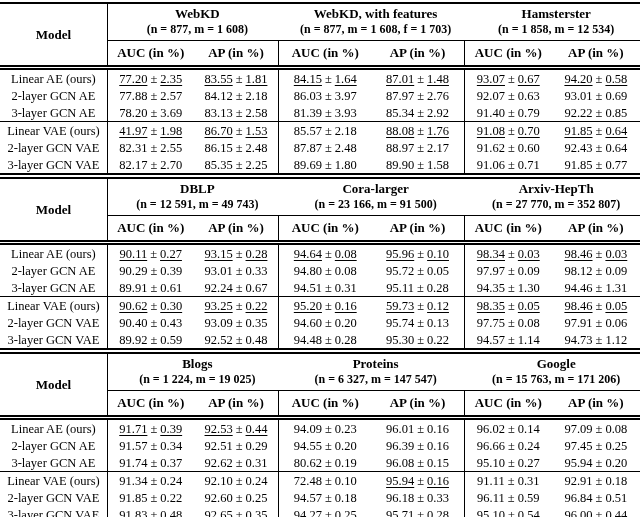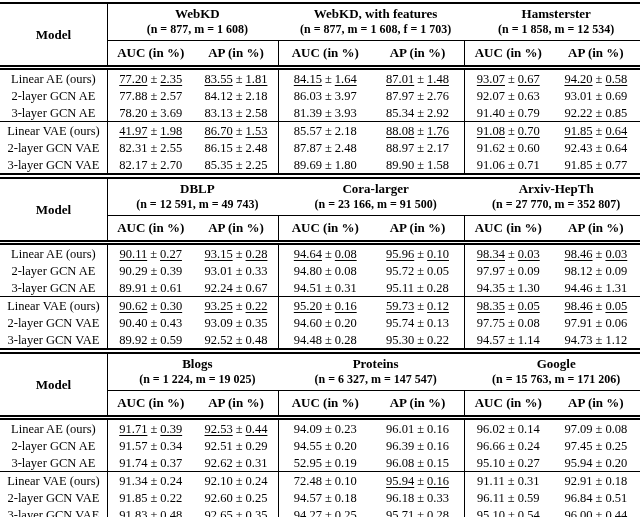--- a/index.html
+++ b/index.html
@@ -284,21 +284,21 @@
           <td class="val"><span class="num">92.51</span><span class="pm">±</span><span class="num">0.29</span></td>
           <td class="val auc"><span class="num">94.55</span><span class="pm">±</span><span class="num">0.20</span></td>
           <td class="val"><span class="num">96.39</span><span class="pm">±</span><span class="num">0.16</span></td>
           <td class="val auc"><span class="num">96.66</span><span class="pm">±</span><span class="num">0.24</span></td>
           <td class="val"><span class="num">97.45</span><span class="pm">±</span><span class="num">0.25</span></td>
         </tr>
         <tr>
           <td class="model-cell">3-layer GCN AE</td>
           <td class="val auc"><span class="num">91.74</span><span class="pm">±</span><span class="num">0.37</span></td>
           <td class="val"><span class="num">92.62</span><span class="pm">±</span><span class="num">0.31</span></td>
-          <td class="val auc"><span class="num">52.95</span><span class="pm">±</span><span class="num">0.19</span></td>
+          <td class="val auc"><span class="num">80.62</span><span class="pm">±</span><span class="num">0.19</span></td>
           <td class="val"><span class="num">96.08</span><span class="pm">±</span><span class="num">0.15</span></td>
           <td class="val auc"><span class="num">95.10</span><span class="pm">±</span><span class="num">0.27</span></td>
           <td class="val"><span class="num">95.94</span><span class="pm">±</span><span class="num">0.20</span></td>
         </tr>
       </tbody>
       <tbody class="sec sec-1">
         <tr>
           <td class="model-cell">Linear VAE (ours)</td>
           <td class="val auc"><span class="num">91.34</span><span class="pm">±</span><span class="num">0.24</span></td>
           <td class="val"><span class="num">92.10</span><span class="pm">±</span><span class="num">0.24</span></td>

